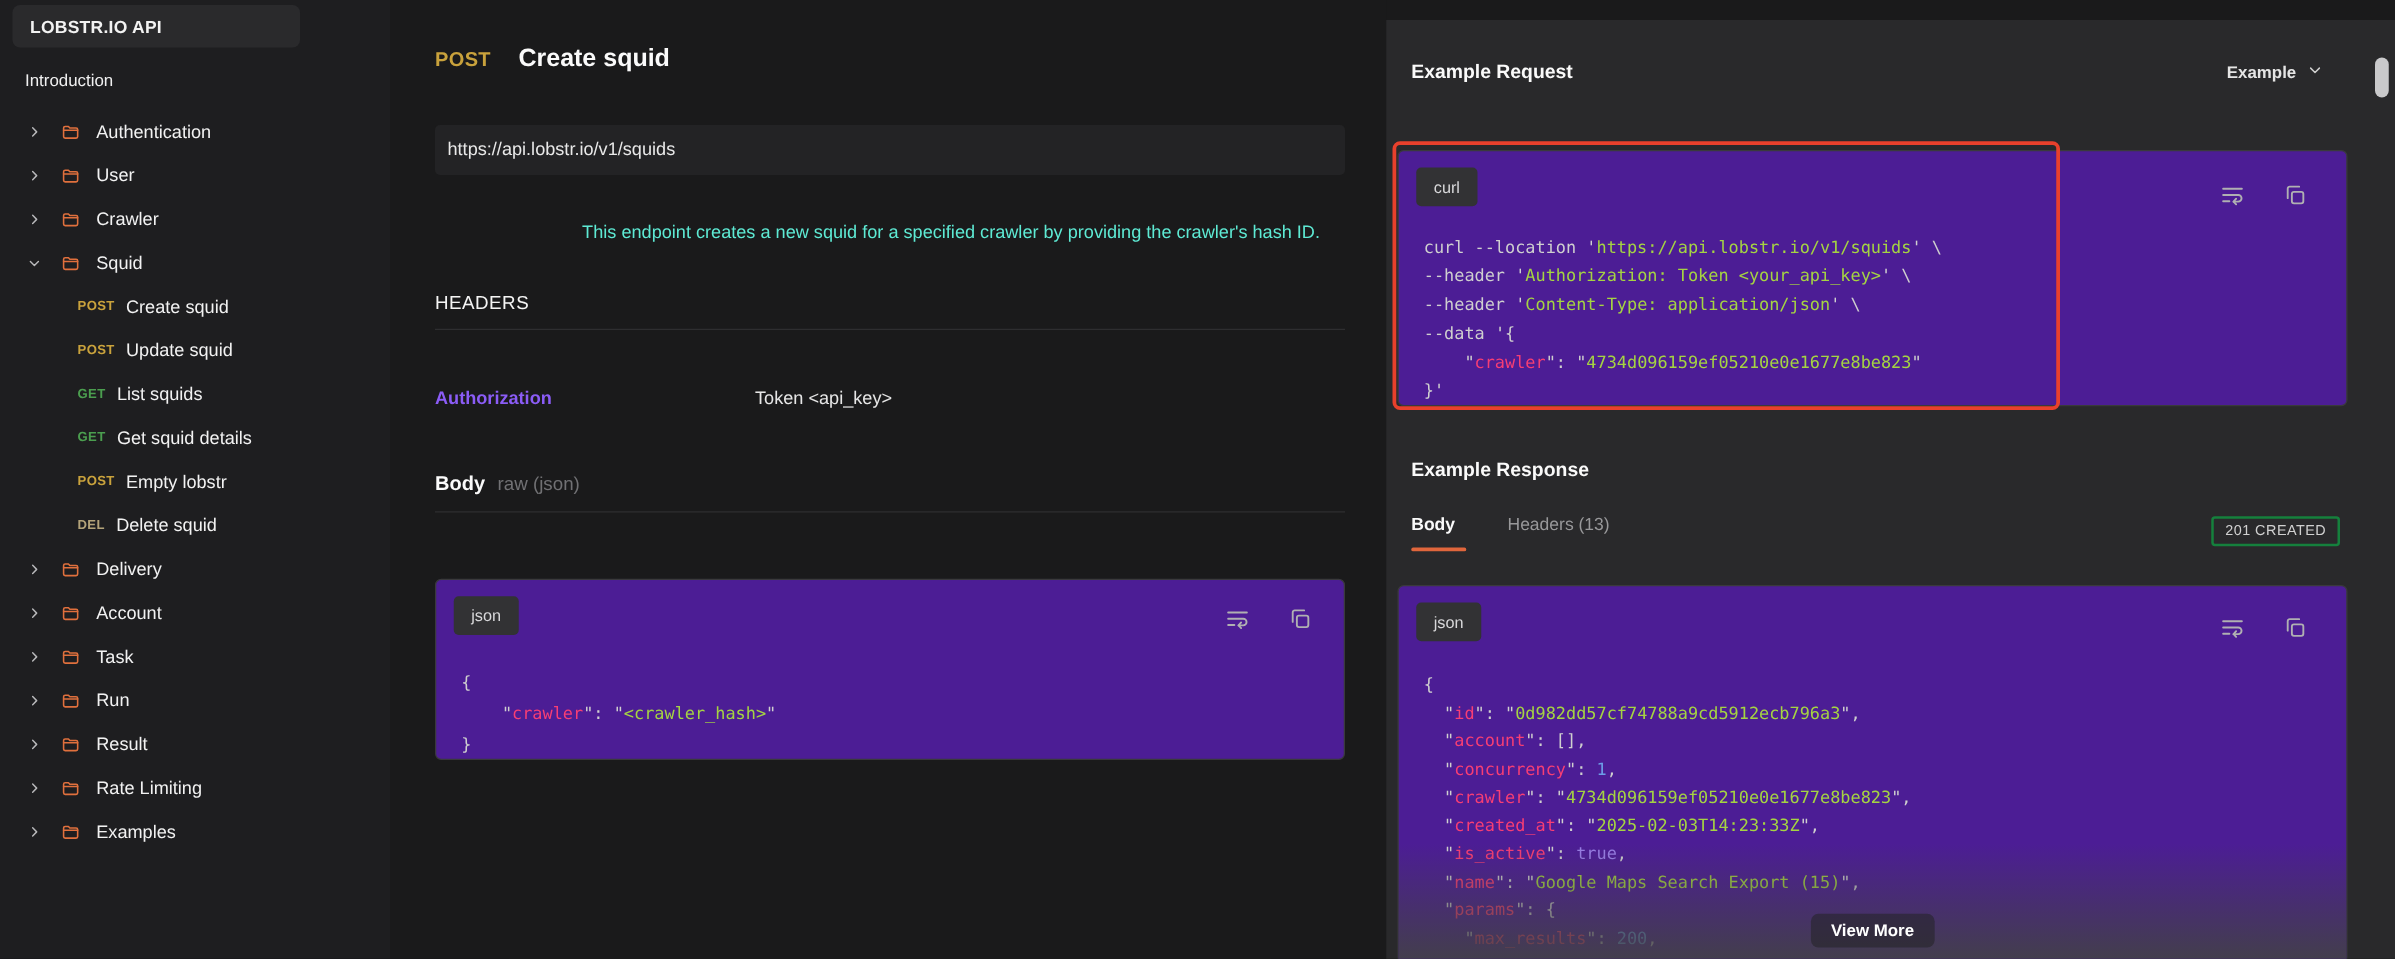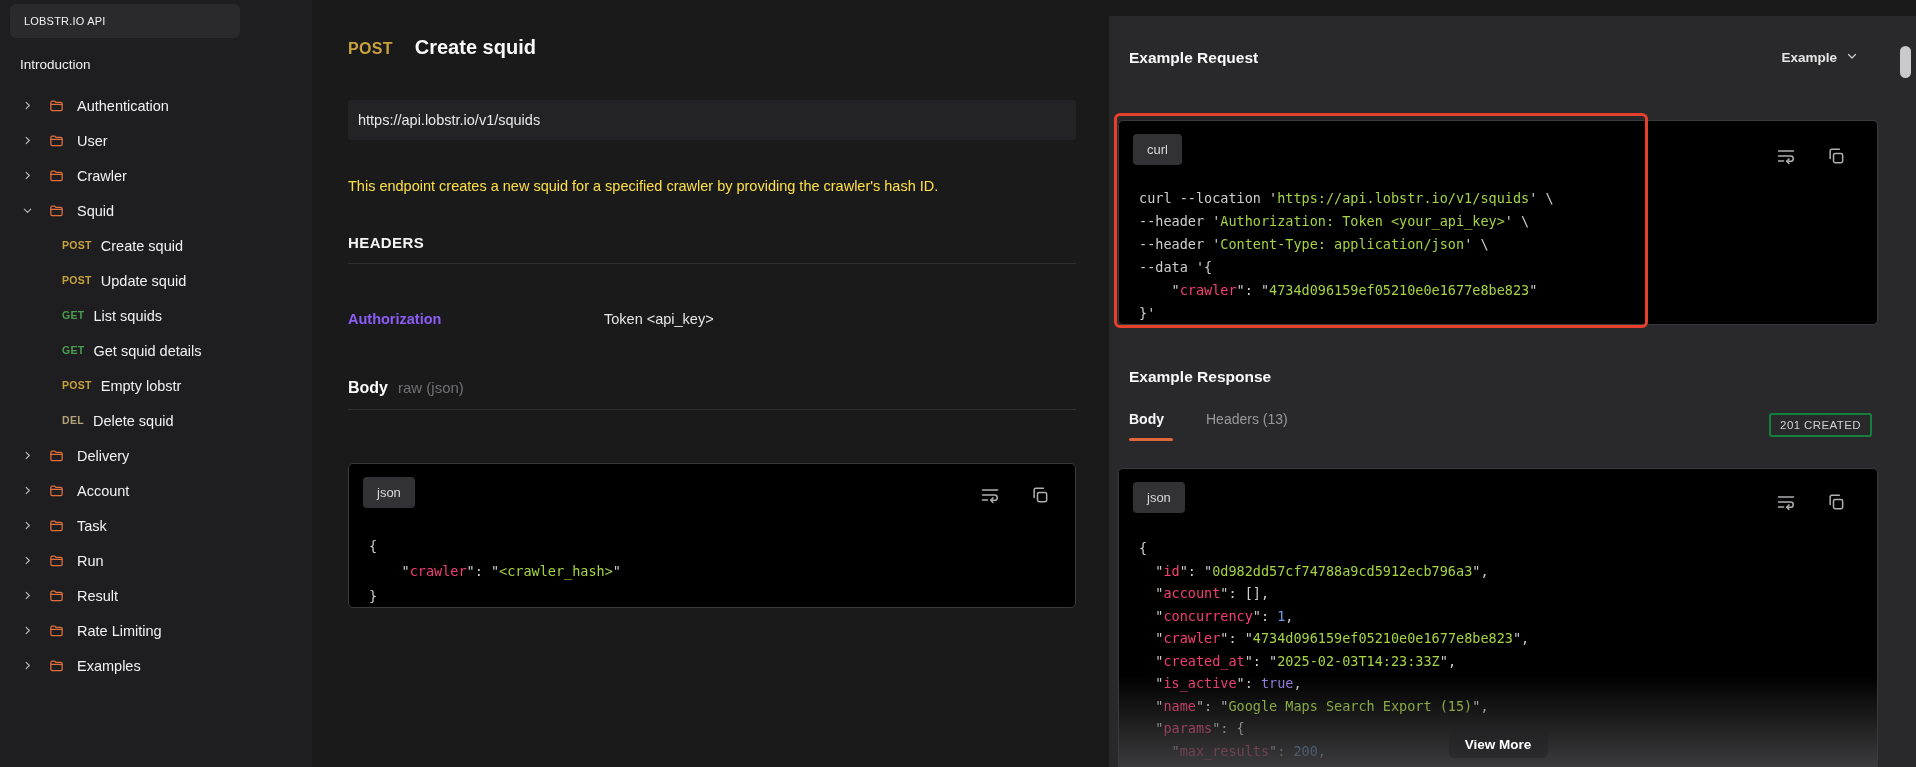--- a/index.html
+++ b/index.html
@@ -2,50 +2,50 @@
 <html><head>
 <meta charset="utf-8">
 <style>
   * { margin:0; padding:0; box-sizing:border-box; }
   html,body { width:1916px; height:767px; overflow:hidden; }
   body { font-family:"Liberation Sans", sans-serif; background:#1a1a1b; color:#f0f0f0; }
   .app { position:relative; width:1916px; height:767px; }
 
   
   .sidebar { position:absolute; left:0; top:0; width:312px; height:767px; background:#1e1e20; }
-  .sidebar-header { position:absolute; left:10px; top:4px; width:230px; height:34px; background:#2a2a2c; border-radius:6px; display:flex; align-items:center; padding-left:14px; font-size:11px; font-weight:400; letter-spacing:.2px; color:#f2f2f2; }
+  .sidebar-header { position:absolute; left:10px; top:4px; width:230px; height:34px; background:#2a2a2c; border-radius:6px; display:flex; align-items:center; padding-left:14px; font-size:14px; font-weight:700; letter-spacing:.2px; color:#f2f2f2; }
   .intro-link { position:absolute; left:20px; top:57px; font-size:13.5px; color:#f0f0f0; cursor:pointer; }
   .tree { position:absolute; left:0; top:88px; width:312px; }
   .tree-row { height:35px; display:flex; align-items:center; padding-left:22px; cursor:pointer; font-size:14.5px; color:#f2f2f2; }
   .tree-row .chev { width:16px; display:flex; align-items:center; }
   .tree-row .folder { margin-left:10px; margin-right:12px; display:flex; align-items:center; }
   .tree-child { height:35px; display:flex; align-items:center; padding-left:62px; cursor:pointer; font-size:14.5px; color:#f2f2f2; }
   .method { font-size:10.5px; font-weight:700; letter-spacing:.3px; margin-right:9px; line-height:1; }
   .m-POST { color:#c9a23c; }
   .m-GET  { color:#4b9e4f; }
   .m-DEL  { color:#b3a379; }
 
   
   .doc { position:absolute; left:312px; top:0; width:797px; height:767px; background:#1a1a1b; }
   .doc-title-row { position:absolute; left:36px; top:36px; display:flex; align-items:baseline; gap:22px; }
   .doc-method { font-size:16px; font-weight:700; color:#c9a23c; letter-spacing:.3px; }
   .doc-title { font-size:20px; font-weight:700; color:#fafafa; }
   .url-box { position:absolute; left:36px; top:100px; width:728px; height:40px; background:#232325; border-radius:4px; display:flex; align-items:center; padding-left:10px; font-size:14.5px; color:#e9e9e9; }
-  .doc-desc { position:absolute; left:36px; top:178px; width:720px; font-size:14.5px; color:#fde047; }
-  .sec-title { position:absolute; left:36px; font-size:15px; font-weight:700; color:#f5f5f5; letter-spacing:.4px; }
+  .doc-desc { position:absolute; left:24px; top:178px; width:720px; font-size:14.5px; color:#5eead4;text-align:right; }
+  .sec-title { position:absolute; left:36px; font-size:15px; font-weight:400; color:#f5f5f5; letter-spacing:.4px; }
   .divider { position:absolute; left:36px; width:728px; height:1px; background:#2e2e30; }
   .kv-row { position:absolute; left:36px; top:311px; width:728px; display:flex; font-size:14.5px; }
   .kv-key { width:256px; font-weight:700; color:#8b5cf6; }
   .kv-val { color:#e6e6e6; }
   .body-row { position:absolute; left:36px; top:379px; display:flex; align-items:baseline; gap:10px; }
   .body-label { font-size:16px; font-weight:700; color:#fafafa; }
   .body-sub { font-size:15px; color:#717174; }
 
   
-  .code-block { background:#000000; border:1px solid #3a3a3c; border-radius:5px; position:absolute; }
+  .code-block { background:#4c1d95; border:1px solid #3a3a3c; border-radius:5px; position:absolute; }
   .lang-chip { position:absolute; left:14px; top:13px; background:#323234; color:#d8d8da; border-radius:4px; padding:8px 14px; font-size:13px; }
   .blk-icons { position:absolute; right:24px; top:20px; display:flex; gap:28px; }
   .blk-icon { width:22px; height:22px; display:flex; align-items:center; justify-content:center; cursor:pointer; }
   .code-area { position:absolute; left:20px; right:14px; font-family:"DejaVu Sans Mono", monospace; font-size:13.5px; }
   .code-line { white-space:pre; }
   .tok-plain { color:#cfcfcf;margin-top:38px; }
   .tok-key   { color:#f73e74; }
   .tok-str   { color:#a5d442; }
   .tok-num   { color:#6d9ee8; }
   .tok-bool  { color:#9a7fe8; }

